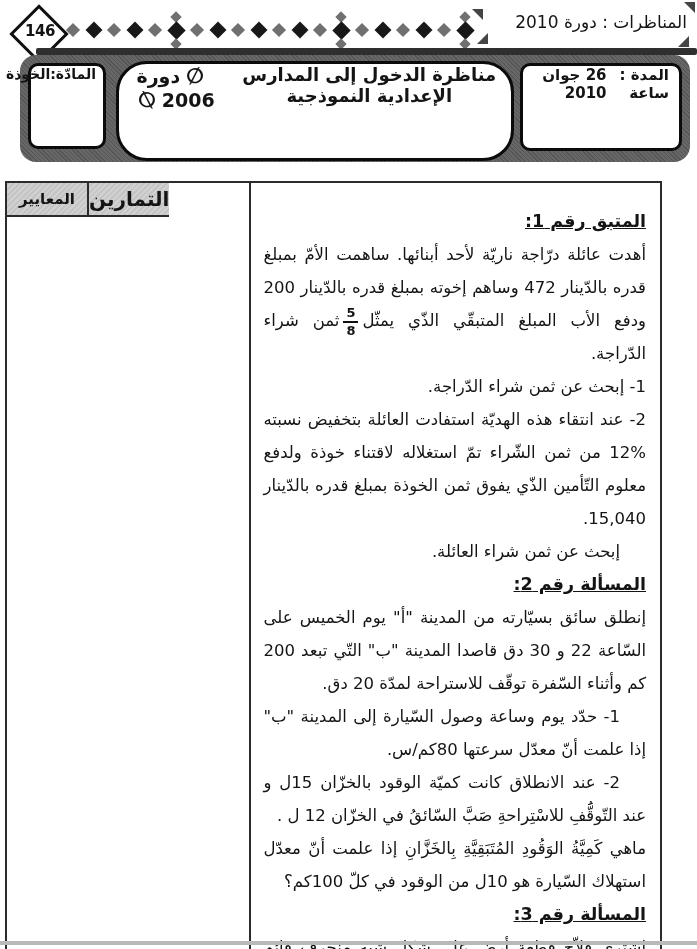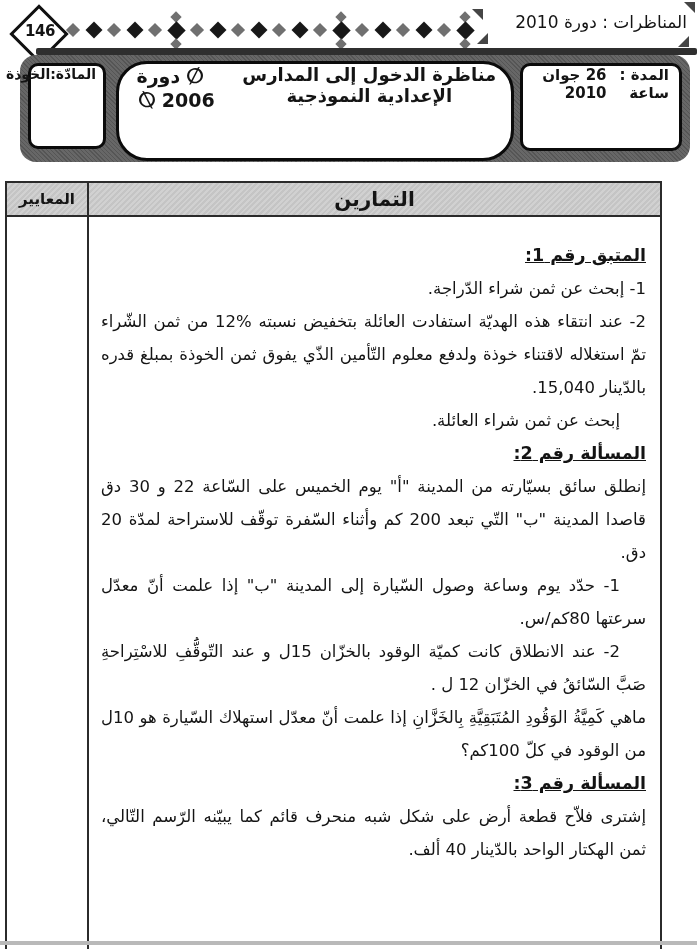--- a/index.html
+++ b/index.html
@@ -44,21 +44,21 @@
   .box-title .t1{font-weight:bold;font-size:18px;}
   .box-title .t2{font-weight:bold;font-size:19px;}
   .orn{font-size:21px;font-weight:bold;display:inline-block;margin:0 6px;transform:rotate(-12deg);}
   .orn.flip{transform:scaleX(-1) rotate(-12deg);}
   .box-subject{left:8px;top:8px;width:78px;height:86px;padding:0 7px;box-sizing:border-box;
     font-weight:bold;font-size:14px;}
   .box-subject .s1{text-align:right;}
   .box-subject .s2{text-align:left;}
   
   .main-table{position:absolute;left:5px;top:181px;width:657px;bottom:0;
-    border:2px solid #2b2b2b;border-bottom:none;display:flex;flex-direction:column;box-sizing:border-box;}
+    border:2px solid #2b2b2b;border-bottom:none;display:flex;flex-direction:row;box-sizing:border-box;}
   .t-head{height:32px;flex:none;background:#cfcfcf;border-bottom:2px solid #2b2b2b;
     display:flex;direction:ltr;
     background-image:repeating-linear-gradient(135deg,rgba(0,0,0,.05) 0 2px,rgba(255,255,255,.05) 2px 4px);}
   .th-criteria{width:80px;flex:none;border-right:2px solid #2b2b2b;
     display:flex;align-items:center;justify-content:center;
     font-weight:bold;font-size:15px;direction:rtl;}
   .th-exercises{flex:1;display:flex;align-items:center;justify-content:center;
     font-weight:bold;font-size:20px;direction:rtl;}
   .t-body{flex:1;display:flex;direction:ltr;}
   .criteria-cell{width:80px;flex:none;border-right:2px solid #2b2b2b;}
@@ -146,20 +146,24 @@
 <div class="main-table">
   <div class="t-head">
     <div class="th-criteria">المعايير</div>
     <div class="th-exercises">التمارين</div>
   </div>
   <div class="t-body">
     <div class="criteria-cell"></div>
     <div class="content-cell">
 
       <p class="prob-title">المتبق رقم 1:</p>
+      <p><span>أهدت عائلة درّاجة ناريّة لأحد أبنائها. ساهمت الأمّ بمبلغ قدره بالدّينار 472 وساهم إخوته بمبلغ قدره بالدّينار 200 ودفع الأب المبلغ المتبقّي الذّي يمثّل</span><span class="frac">
+            <span class="fnum">5</span>
+            <span class="fden">8</span>
+          </span><span>ثمن شراء الدّراجة.</span></p>
       <p>1- إبحث عن ثمن شراء الدّراجة.</p>
       <p>2- عند انتقاء هذه الهديّة استفادت العائلة بتخفيض نسبته %12 من ثمن الشّراء تمّ استغلاله لاقتناء خوذة ولدفع معلوم التّأمين الذّي يفوق ثمن الخوذة بمبلغ قدره بالدّينار 15,040.</p>
       <p class="indent">إبحث عن ثمن شراء العائلة.</p>
 
       <p class="prob-title gap-top">المسألة رقم 2:</p>
       <p>إنطلق سائق بسيّارته من المدينة "أ" يوم الخميس على السّاعة 22 و 30 دق قاصدا المدينة "ب" التّي تبعد 200 كم وأثناء السّفرة توقّف للاستراحة لمدّة 20 دق.</p>
       <p class="indent">1- حدّد يوم وساعة وصول السّيارة إلى المدينة "ب" إذا علمت أنّ معدّل سرعتها 80كم/س.</p>
       <p class="indent">2- عند الانطلاق كانت كميّة الوقود بالخزّان 15ل و عند التّوقُّفِ للاسْتِراحةِ صَبَّ السّائقُ في الخزّان 12 ل .</p>
       <p>ماهي كَمِيَّةُ الوَقُودِ المُتَبَقِيَّةِ بِالخَزَّانِ إذا علمت أنّ معدّل استهلاك السّيارة هو 10ل من الوقود في كلّ 100كم؟</p>
 

